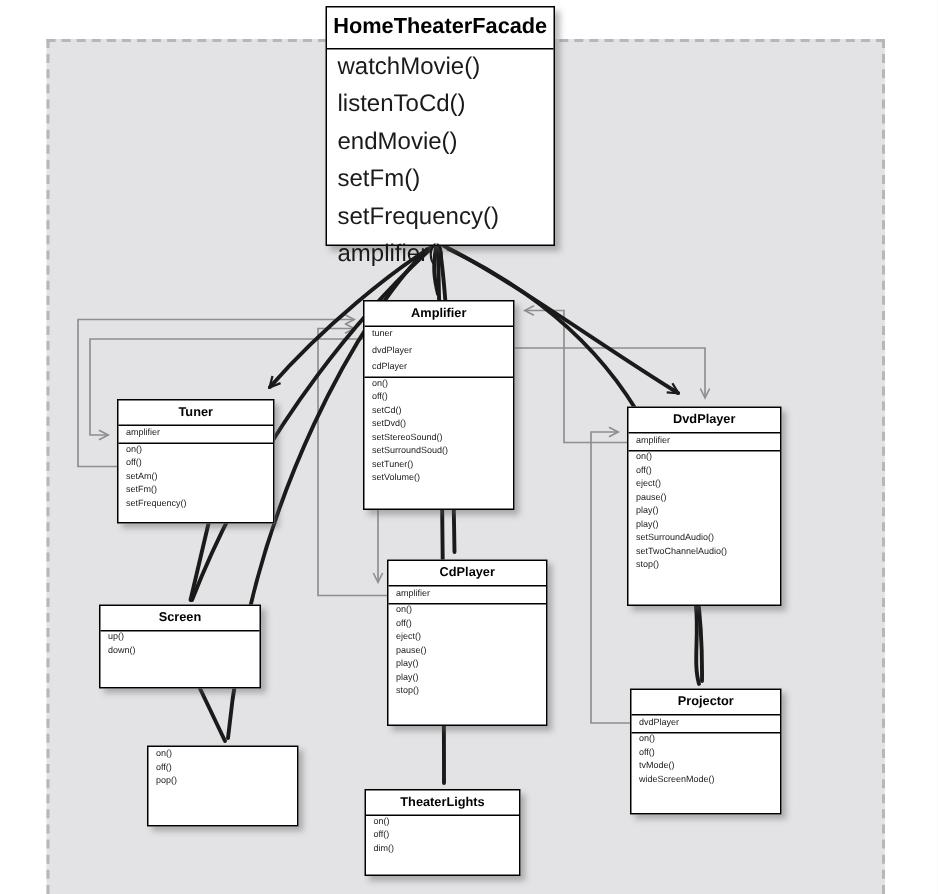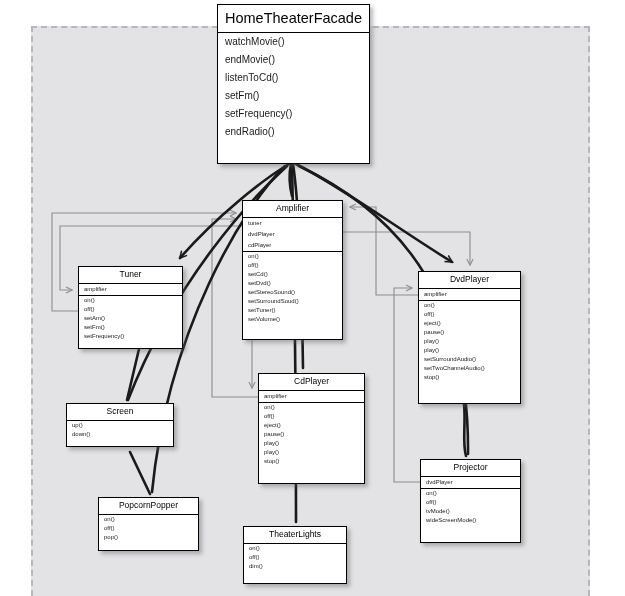--- a/index.html
+++ b/index.html
@@ -36,21 +36,21 @@
   
   .uml {
     position: absolute;
     background: #ffffff;
     border: 1px solid #000000;
     box-sizing: border-box;
     box-shadow: 3px 3px 4px rgba(90,90,95,0.42);
   }
   .uml .title {
     text-align: center;
-    font-weight: normal;
+    font-weight: bold;
     color: #000;
     border-bottom: 1px solid #000;
     line-height: 1.15;
   }
   .uml .attrs {
     border-bottom: 1px solid #000;
   }
   .uml .member {
     color: #1a1a1a;
     white-space: nowrap;
@@ -58,33 +58,33 @@
   }
   
   #cls-facade {
     left: 217px; top: 4px; width: 153px; height: 160px;
   }
   #cls-facade .title {
     font-size: 14.5px;
     padding: 5px 2px 5px 2px;
   }
   #cls-facade .member {
-    font-size: 10px;
+    font-size: 16px;
     padding: 3.5px 0 3.5px 7px;
   }
   
   .small .title { font-size: 8.5px; padding: 3px 2px 3px 2px; }
   .small .member { font-size: 6px; padding: 1.5px 0 1.5px 5px; }
   .small .attrs .member { padding-top: 2.5px; padding-bottom: 2.5px; }
 
   #cls-amplifier { left: 242px; top: 200px; width: 101px; height: 140px; }
   #cls-tuner     { left: 78px;  top: 266px; width: 105px; height: 83px; }
   #cls-dvdplayer { left: 418px; top: 271px; width: 103px; height: 133px; }
   #cls-cdplayer  { left: 258px; top: 373px; width: 107px; height: 111px; }
-  #cls-screen    { left: 66px;  top: 403px; width: 108px; height: 44px; }
+  #cls-screen    { left: 66px;  top: 403px; width: 108px; height: 56px; }
   #cls-popcorn   { left: 98px;  top: 497px; width: 101px; height: 54px; }
   #cls-lights    { left: 243px; top: 526px; width: 104px; height: 58px; }
   #cls-projector { left: 420px; top: 459px; width: 101px; height: 84px; }
 </style>
 </head>
 <body>
 
 <div id="canvas">
 
   <div id="panel"></div>
@@ -129,25 +129,25 @@
       <path d="M139,349 L127,400"></path>
       <path d="M130,452 L150,494"></path>
       <path d="M464,404 C466,425 462,442 466,456"></path>
     </g>
   </svg>
 
   <div class="uml" id="cls-facade">
     <div class="title">HomeTheaterFacade</div>
     <div class="members">
       <div class="member">watchMovie()</div>
+      <div class="member">listenToCd()</div>
       <div class="member">endMovie()</div>
-      <div class="member">listenToCd()</div>
       <div class="member">setFm()</div>
       <div class="member">setFrequency()</div>
-      <div class="member">endRadio()</div>
+      <div class="member">amplifier()</div>
     </div>
   </div>
 
   <div class="uml small" id="cls-amplifier">
     <div class="title">Amplifier</div>
     <div class="attrs">
       <div class="member">tuner</div>
       <div class="member">dvdPlayer</div>
       <div class="member">cdPlayer</div>
     </div>
@@ -213,21 +213,20 @@
 
   <div class="uml small" id="cls-screen">
     <div class="title">Screen</div>
     <div class="members">
       <div class="member">up()</div>
       <div class="member">down()</div>
     </div>
   </div>
 
   <div class="uml small" id="cls-popcorn">
-    <div class="title">PopcornPopper</div>
     <div class="members">
       <div class="member">on()</div>
       <div class="member">off()</div>
       <div class="member">pop()</div>
     </div>
   </div>
 
   <div class="uml small" id="cls-lights">
     <div class="title">TheaterLights</div>
     <div class="members">

